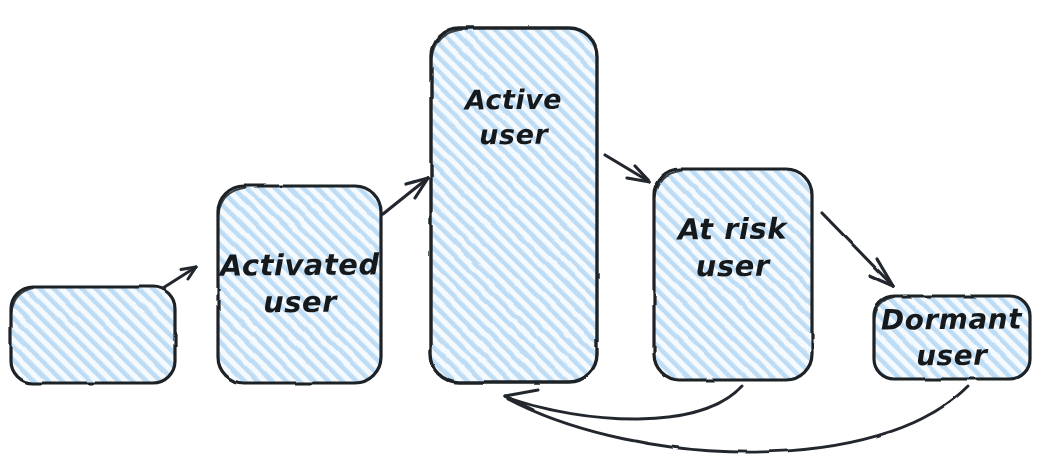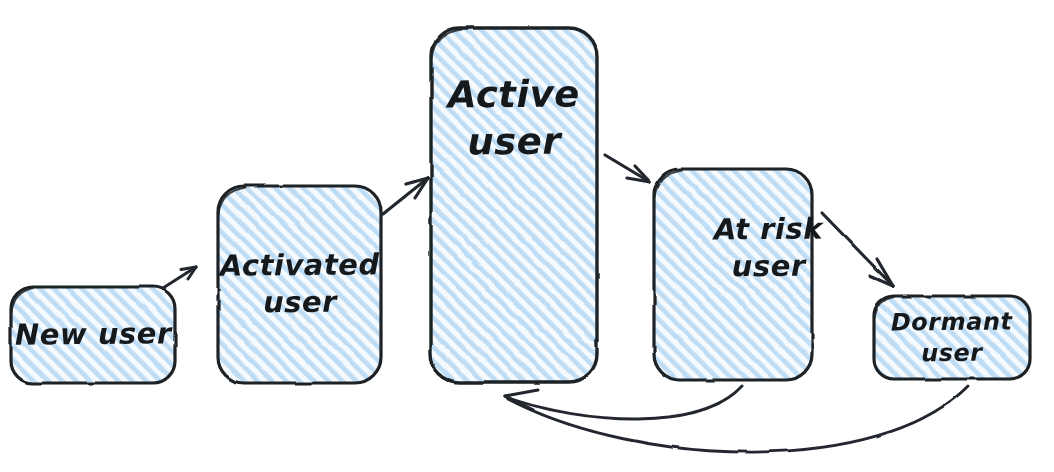--- a/index.html
+++ b/index.html
@@ -131,33 +131,30 @@
         <path d="M 968 386 C 880 476 640 468 508 399" stroke-width="2.9"></path>
       </g>
 
       <g>
         <path d="M 505 396 L 538 390" stroke-width="3.1"></path>
         <path d="M 505 396 L 533 410" stroke-width="3.1"></path>
       </g>
     </g>
   </svg>
 
-  <div class="node-label" style="left:11px; top:287px; width:164px; height:96px;">
-    <span>New user</span>
-  </div>
 
   <div class="node-label" style="left:218px; top:186px; width:163px; height:197px;">
     <span>Activated<br>user</span>
   </div>
 
-  <div class="node-label" style="left:431px; top:28px; width:166px; height:180px; font-size:37px;">
+  <div class="node-label" style="left:431px; top:28px; width:166px; height:180px; font-size:27px;">
     <span>Active<br>user</span>
   </div>
 
-  <div class="node-label" style="left:654px; top:169px; width:158px; height:158px;padding-left:36px;">
+  <div class="node-label" style="left:654px; top:169px; width:158px; height:158px;">
     <span>At risk<br>user</span>
   </div>
 
-  <div class="node-label" style="left:874px; top:296px; width:156px; height:83px; font-size:24px;">
+  <div class="node-label" style="left:874px; top:296px; width:156px; height:83px; font-size:28px;">
     <span>Dormant<br>user</span>
   </div>
 
 </div>
 
 </body></html>

